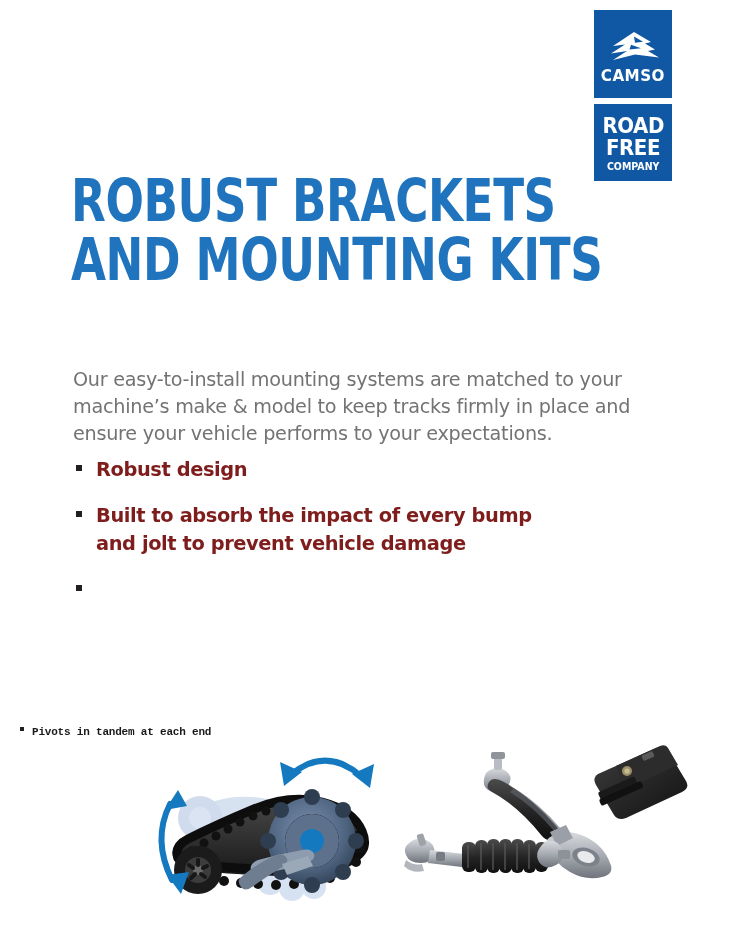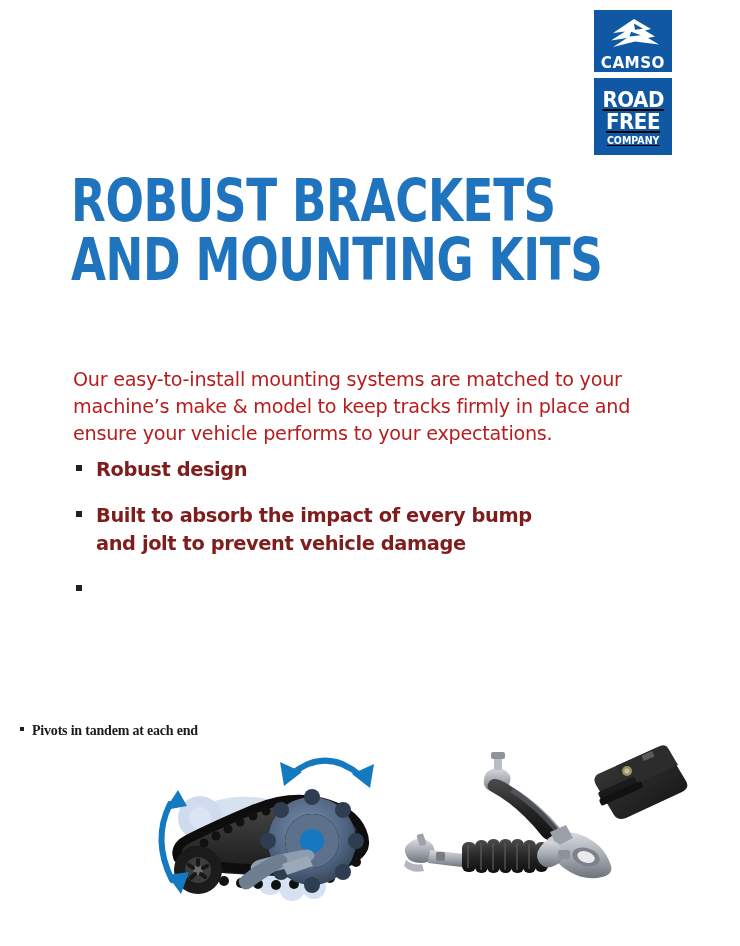--- a/index.html
+++ b/index.html
@@ -14,30 +14,30 @@
   
   .logo-stack {
     position: absolute; top: 10px; left: 594px;
     width: 78px; display: flex; flex-direction: column; gap: 6px;
   }
   .logo-box {
     background: #1158a4; width: 78px;
     display: flex; flex-direction: column;
     align-items: center; justify-content: center;
   }
-  .logo-camso { height: 62px; padding-top: 6px; }
+  .logo-camso { height: 88px; padding-top: 6px; }
   .camso-mark { width: 56px; height: 36px; display: block; }
   .camso-word {
     color: #ffffff; font-weight: 700; font-size: 16.5px;
     letter-spacing: 0.5px; line-height: 1;
     margin-top: 2px;
     font-family: "DejaVu Sans", sans-serif;
     transform: scaleX(0.92);
   }
-  .logo-roadfree { height: 77px; padding: 7px 0 6px; gap: 1px; text-decoration: underline; }
+  .logo-roadfree { height: 77px; padding: 7px 0 6px; gap: 1px; }
   .rf-line {
     color: #ffffff; font-weight: 700; line-height: 0.96;
     font-family: "DejaVu Sans", sans-serif;
     transform: scaleX(0.90);
   }
   .rf-road { font-size: 22px; letter-spacing: -0.5px; }
   .rf-free { font-size: 22px; letter-spacing: -0.5px; }
   .rf-company { font-size: 10.5px; letter-spacing: 0px; margin-top: 1px; }
 
   
@@ -49,21 +49,21 @@
     font-size: 58px;
     line-height: 59px;
     letter-spacing: -0.5px;
     text-transform: uppercase;
   }
   .headline .ln { display: block; transform: scaleX(0.78); transform-origin: left center; white-space: nowrap; }
 
   
   .lead {
     position: absolute; left: 73px; top: 366px; width: 575px;
-    color: #b91c1c; font-size: 19.2px; line-height: 27px;
+    color: #737373; font-size: 19.2px; line-height: 27px;
     font-family: "DejaVu Sans", sans-serif;
     letter-spacing: -0.25px;
   }
 
   
   .bullets { position: absolute; left: 73px; top: 456px; width: 570px; }
   .bullet-row { position: relative; padding-left: 23px; margin-bottom: 18px; }
   .bullet-row:last-child { margin-bottom: 0; }
   .bullet-mark {
     position: absolute; left: 3px; top: 9px;
@@ -76,22 +76,22 @@
   }
 
   
   .caption { position: absolute; left: 20px; top: 721px; }
   .caption-mark {
     position: absolute; left: 0px; top: 6px;
     width: 4px; height: 4px; background: #231f20;
   }
   .caption-text {
     margin-left: 12px; color: #1a1a1a; font-weight: 700;
-    font-size: 14px; line-height: 15px;
-    font-family: Liberation Serif, serif; letter-spacing: -0.2px;
+    font-size: 11px; line-height: 15px;
+    font-family: Liberation Mono, monospace; letter-spacing: -0.2px;
   }
 
   
   .figure-track { position: absolute; left: 140px; top: 742px; width: 265px; height: 170px; }
   .figure-track svg { display: block; }
 
   
   .figure-parts { position: absolute; left: 402px; top: 726px; width: 310px; height: 165px; }
   .figure-parts svg { display: block; }
 </style>

